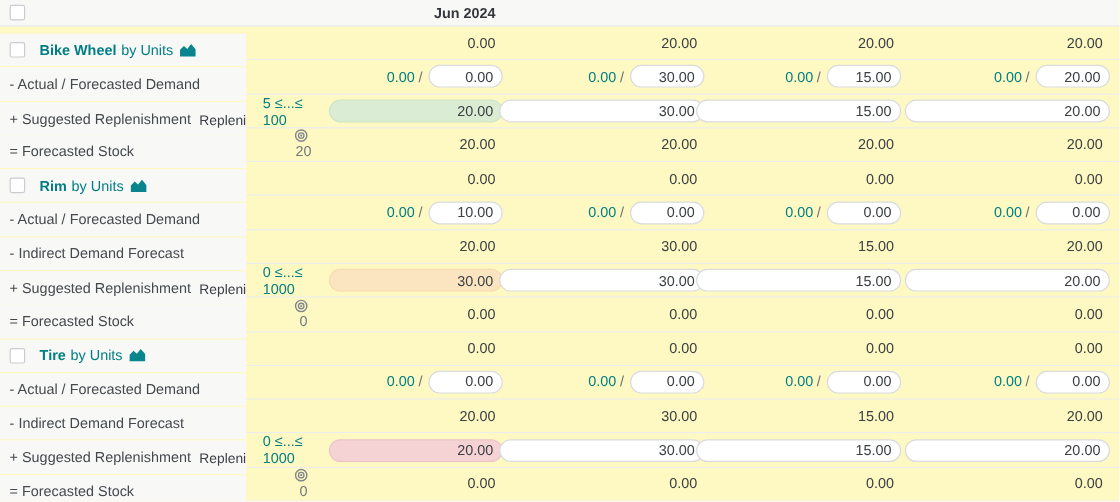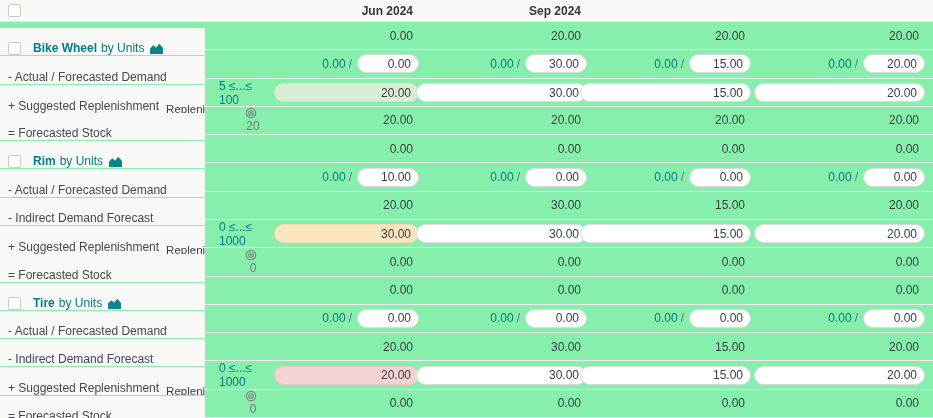--- a/index.html
+++ b/index.html
@@ -1,33 +1,33 @@
 <!DOCTYPE html>
 <html><head>
 <meta charset="utf-8">
 <style>
   * { box-sizing: border-box; margin: 0; padding: 0; }
   html,body { background: #fff; }
   body { font-family: "Liberation Sans", sans-serif; font-size: 12px; color: #43474b; }
-  .mps { width: 933px; height: 418px; overflow: hidden; background: #86efac; }
+  .mps { width: 933px; height: 418px; overflow: hidden; background: #fef9c3; }
 
   .hrow, .row {
     display: grid;
     grid-template-columns: 205px 222px 168px 164px 174px;
     align-items: center;
   }
   .hrow { height: 22px; background: #f8f8f7; border-bottom: 1px solid #e9e9e8; }
   .hcell { text-align: right; padding-right: 14px; font-weight: bold; color: #33373c; font-size: 12px; }
   .hlabel { height: 100%; display: flex; align-items: center; padding-left: 8px; }
 
   .row { height: 28.2857px; border-bottom: 1px solid #ededec; }
 
   .labelcell {
     background: #f8f8f7; height: 100%;
-    display: flex; align-items: flex-end; padding-left: 8px;
+    display: flex; align-items: center; padding-left: 8px;
     overflow: hidden; white-space: nowrap; margin-top: 12px;
   }
   .sublabel { color: #45494e; }
 
   .checkbox {
     width: 13px; height: 13px; border: 1px solid #c9ccd0; border-radius: 2px;
     background: #fff; display: inline-block; flex: 0 0 auto;
   }
   .pname { color: #017e84; font-weight: bold; margin-left: 12px; }
   .psuffix { color: #017e84; margin-left: 4px; }
@@ -64,21 +64,20 @@
 </style>
 </head>
 <body>
 
 <div class="mps">
   <div class="hrow">
     <div class="hlabel">
       <span class="checkbox"></span>
     </div>
     <div class="hcell">Jun 2024</div>
-    <div class="hcell">Sep 2024</div>
   </div>
   <div id="rows">
       <div class="row">
         <div class="labelcell">
           <span class="checkbox"></span>
           <span class="pname">Bike Wheel</span>
           <span class="psuffix">by Units</span>
           <span class="chart-ic">
             <svg width="15" height="12" viewBox="0 0 16 13">
               <path fill="#0b858d" d="M1 12 L1 6 L4.5 2.5 L7.5 5.2 L11 0.8 L15 5.5 L15 12 Z"></path>

